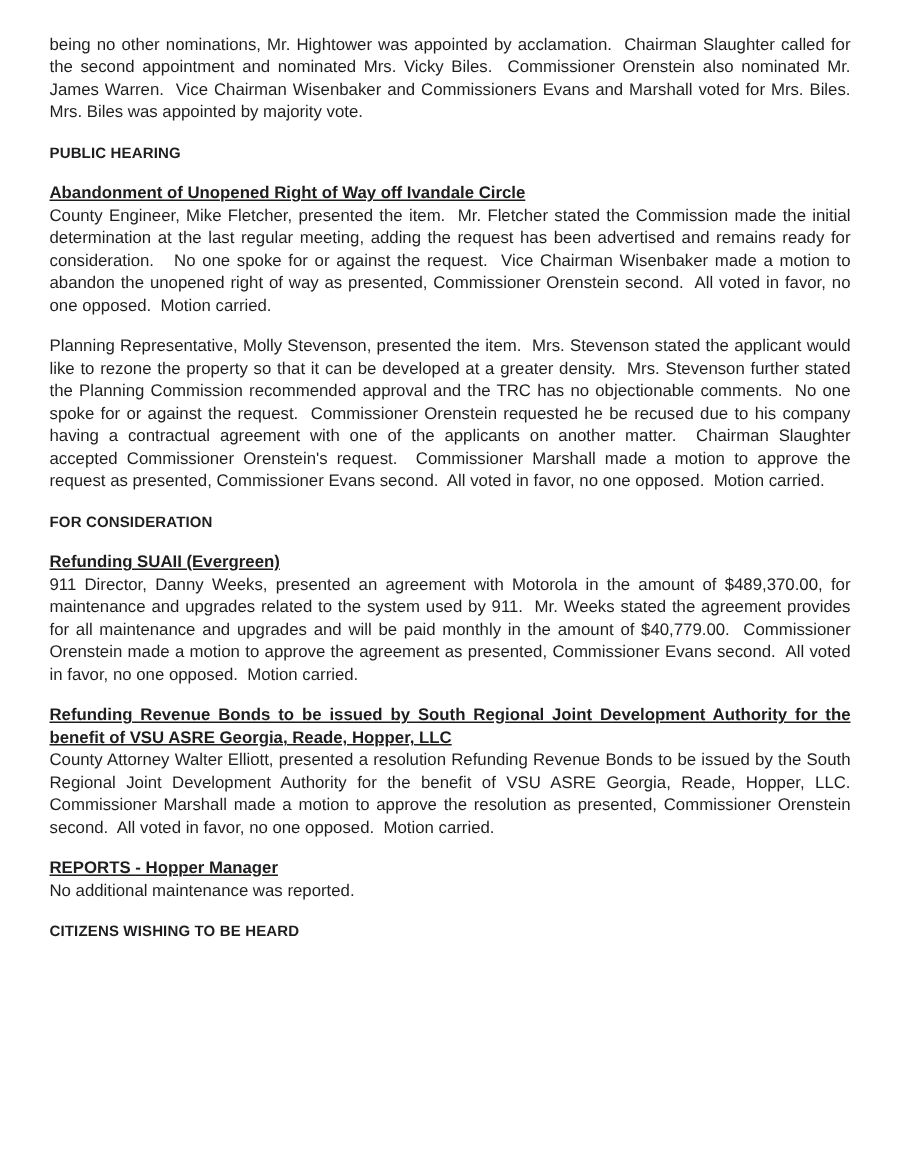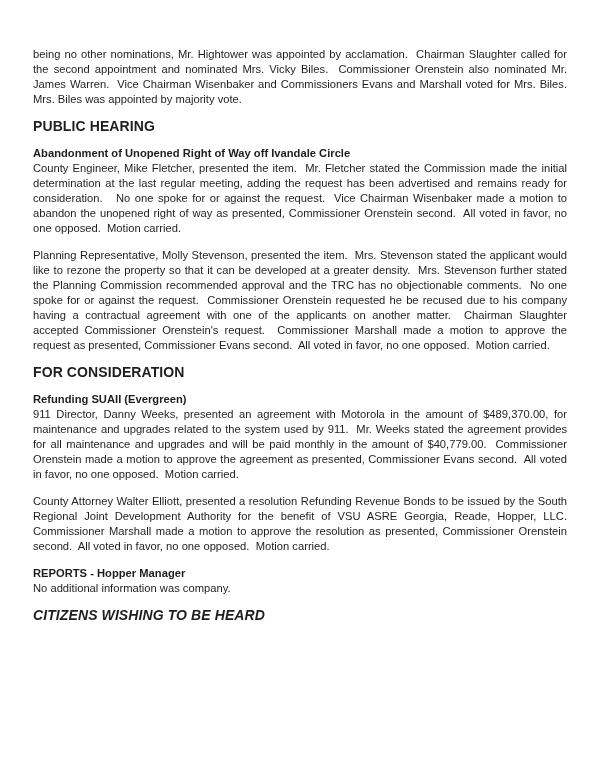--- a/index.html
+++ b/index.html
@@ -5,51 +5,51 @@
   html, body {
     margin: 0;
     padding: 0;
     background: #ffffff;
   }
   .page {
     box-sizing: border-box;
     width: 600px;
     height: 777px;
     background: #ffffff;
-    padding: 47px 33px 0 33px;
+    padding: 23px 33px 0 33px;
     font-family: "Liberation Sans", "DejaVu Sans", sans-serif;
     font-size: 11.2px;
     line-height: 15px;
     color: #1e1e20;
     overflow: hidden;
   }
   .body-text {
     margin: 0;
     text-align: justify;
     white-space: pre-wrap;
   }
   .sections .main-heading {
-    font-size: 14px;
+    font-size: 10px;
     line-height: 15px;
     font-weight: bold;
     margin: 12px 0 0 0;
     letter-spacing: 0.1px;
   }
   .sections > .main-heading:last-child {
-    font-style: italic;
   }
   .item {
     margin-top: 12px;
   }
   .item-heading {
     font-size: 11.2px;
     line-height: 15px;
     font-weight: bold;
     margin: 0;
     text-align: justify;
+    text-decoration: underline;
   }
 </style>
 </head>
 <body>
 
 <div class="page">
   <p class="body-text">being no other nominations, Mr. Hightower was appointed by acclamation.  Chairman Slaughter called for the second appointment and nominated Mrs. Vicky Biles.  Commissioner Orenstein also nominated Mr. James Warren.  Vice Chairman Wisenbaker and Commissioners Evans and Marshall voted for Mrs. Biles.  Mrs. Biles was appointed by majority vote.</p>
   <div class="sections">
   <h2 class="main-heading">PUBLIC HEARING</h2>
 
@@ -63,23 +63,24 @@
   </section>
 
   <h2 class="main-heading">FOR CONSIDERATION</h2>
 
   <section class="item">
     <h3 class="item-heading">Refunding SUAII (Evergreen)</h3>
     <p class="body-text">911 Director, Danny Weeks, presented an agreement with Motorola in the amount of $489,370.00, for maintenance and upgrades related to the system used by 911.  Mr. Weeks stated the agreement provides for all maintenance and upgrades and will be paid monthly in the amount of $40,779.00.  Commissioner Orenstein made a motion to approve the agreement as presented, Commissioner Evans second.  All voted in favor, no one opposed.  Motion carried.</p>
   </section>
 
   <section class="item">
+    <h3 class="item-heading">Refunding Revenue Bonds to be issued by South Regional Joint Development Authority for the benefit of VSU ASRE Georgia, Reade, Hopper, LLC</h3>
     <p class="body-text">County Attorney Walter Elliott, presented a resolution Refunding Revenue Bonds to be issued by the South Regional Joint Development Authority for the benefit of VSU ASRE Georgia, Reade, Hopper, LLC.   Commissioner Marshall made a motion to approve the resolution as presented, Commissioner Orenstein second.  All voted in favor, no one opposed.  Motion carried.</p>
   </section>
 
   <section class="item">
     <h3 class="item-heading">REPORTS - Hopper Manager</h3>
-    <p class="body-text">No additional information was company.</p>
+    <p class="body-text">No additional maintenance was reported.</p>
   </section>
 
   <h2 class="main-heading">CITIZENS WISHING TO BE HEARD</h2>
 </div>
 </div>
 
 </body></html>

